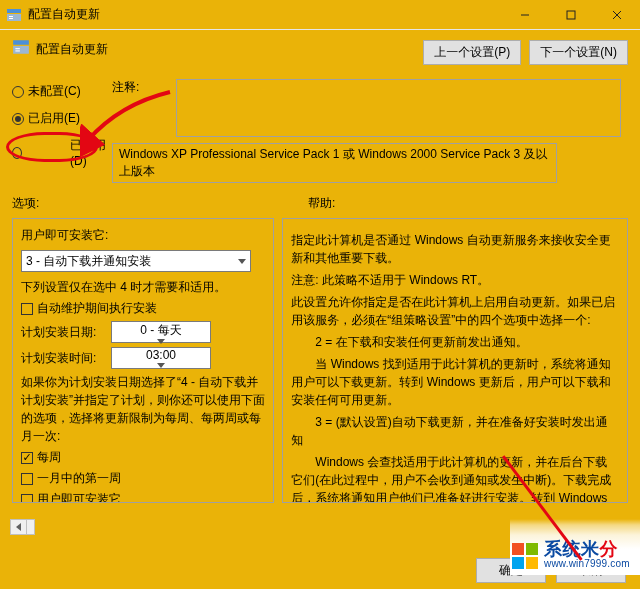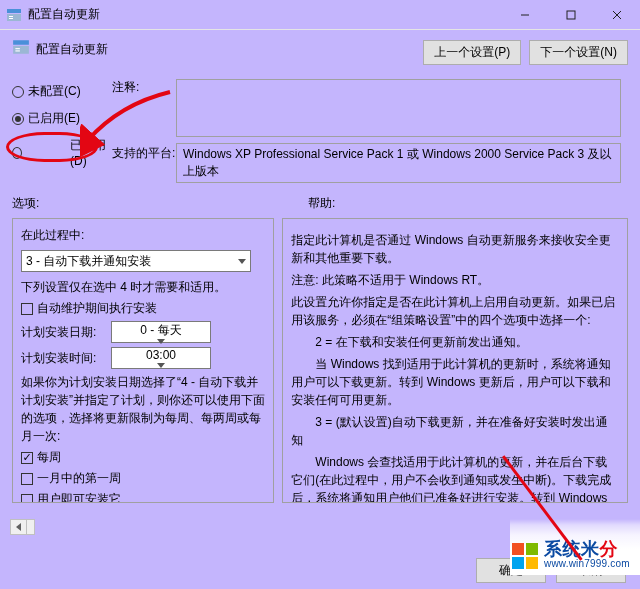--- a/index.html
+++ b/index.html
@@ -1,17 +1,17 @@
 <!DOCTYPE html>
 <html><head>
 <meta charset="utf-8">
 <style>
   * { box-sizing: border-box; font-family: "Microsoft YaHei", "Segoe UI", sans-serif; }
   html, body { margin: 0; padding: 0; background: #fff; }
-  .viewport { position: relative; width: 640px; height: 589px; overflow: hidden; background: #c4b5fd; }
+  .viewport { position: relative; width: 640px; height: 589px; overflow: hidden; background: #eab308; }
   .titlebar { display: flex; align-items: center; height: 30px; border-bottom: 1px solid #e5e5e5; }
   .titlebar .title-icon { width: 16px; height: 16px; margin: 0 6px; }
   .titlebar .title-text { font-size: 12px; flex: 1; }
   .titlebar .winbtns { display: flex; height: 100%; }
   .winbtn { width: 46px; display:flex; align-items:center; justify-content:center; color:#222; }
   .winbtn svg { width:10px; height:10px; }
   .content { padding: 8px 12px 0 12px; }
   .headerrow { display: flex; align-items: flex-start; }
   .header-left { display: flex; align-items: center; gap: 6px; }
   .header-left .htext { font-size: 12px; }
@@ -126,35 +126,34 @@
           <span>已禁用(D)</span>
         </div>
       </div>
 
       <div style="flex:1;">
         <div style="display:flex;">
           <div class="label" style="width:64px;">注释:</div>
           <div class="comment-area"></div>
         </div>
         <div style="display:flex; margin-top:2px;">
-          <div class="label" style="width:64px; padding-top:2px;">支持的平台:</div>
           <div class="platform-area">Windows XP Professional Service Pack 1 或 Windows 2000 Service Pack 3 及以上版本</div>
         </div>
       </div>
     </div>
 
     <div class="body-row" style="margin-top:12px; gap:0;">
       <div class="col-label" style="width:296px;">选项:</div>
       <div class="col-label">帮助:</div>
     </div>
 
     <div style="display:flex; gap:8px; margin-top:6px;">
 
       <div class="options-panel">
-        <div>在此过程中:</div>
+        <div>用户即可安装它:</div>
         <div style="margin:6px 0;">
           <div class="select" style="width:230px;">
             <span>3 - 自动下载并通知安装</span>
             <span class="caret"></span>
           </div>
         </div>
         <div class="para">下列设置仅在选中 4 时才需要和适用。</div>
         <div class="cb-row">
           <span class="cb"></span>
           <span>自动维护期间执行安装</span>

